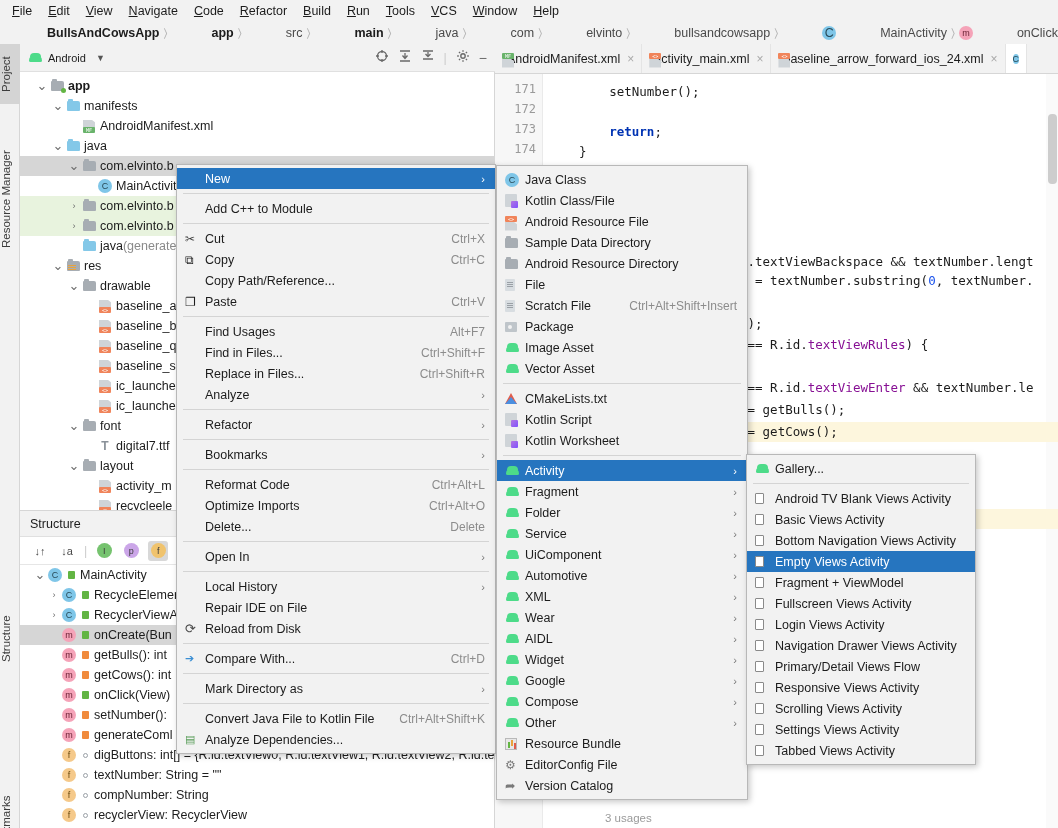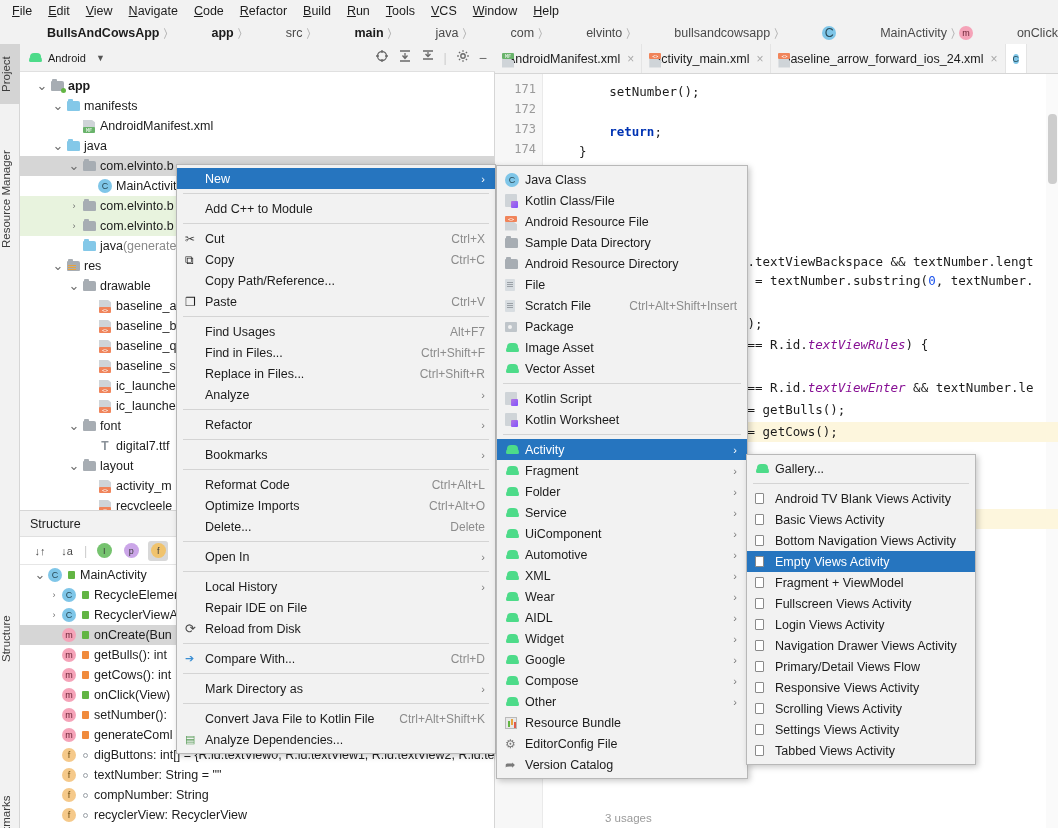--- a/index.html
+++ b/index.html
@@ -115,21 +115,21 @@
   .tab.active{ background:#ffffff; }
   .gutter{ position:absolute; left:0; top:30px; width:48px; height:754px;
     background:#f7f7f7; border-right:1px solid #eaeaea; text-align:right;
     padding-top:8px; color:#9a9a9a; font-family:"DejaVu Sans Mono",monospace; font-size:12px; }
   .gutter div{ height:20px; padding-right:6px; }
   .code{ position:absolute; left:48px; top:30px; width:515px; height:754px;
     font-family:"DejaVu Sans Mono", monospace; font-size:12.5px; padding-top:8px;
     overflow:hidden; white-space:pre; }
   .code .ln{ height:20px; line-height:20px; padding-left:6px; }
   .kw{ color:#0033b3; font-weight:bold; }
-  .fldref{ color:#871094; font-style:italic; }
+  .fldref{ color:#871094; }
   .num{ color:#1750eb; }
   .usages{ color:#9a9a9a; font-family:"Liberation Sans",sans-serif; font-size:11.5px; }
   .vscroll{ position:absolute; right:0; top:30px; width:12px; height:754px; background:#fafafa; }
   .vscroll .thumb{ position:absolute; right:1px; top:40px; width:9px; height:70px;
      background:#cdcdcd; border-radius:4px; }
 
   
   .menu{ position:absolute; background:#f2f2f2; border:1px solid #b8b8b8;
     box-shadow:2px 2px 6px rgba(0,0,0,.22); padding:3px 0; z-index:50; }
   .menu .mrow{ height:21px; display:flex; align-items:center; padding:0 10px 0 8px;
@@ -892,20 +892,26 @@
       </div>
       <div class="mrow">
         <span class="mico">
           <span class="andro"></span>
         </span>
         <span class="mlbl">Vector Asset</span>
       </div>
       <div class="sep"></div>
       <div class="mrow">
         <span class="mico">
+          <span class="cmakei"></span>
+        </span>
+        <span class="mlbl">CMakeLists.txt</span>
+      </div>
+      <div class="mrow">
+        <span class="mico">
           <span class="kotico"></span>
         </span>
         <span class="mlbl">Kotlin Script</span>
       </div>
       <div class="mrow">
         <span class="mico">
           <span class="kotico"></span>
         </span>
         <span class="mlbl">Kotlin Worksheet</span>
       </div>

